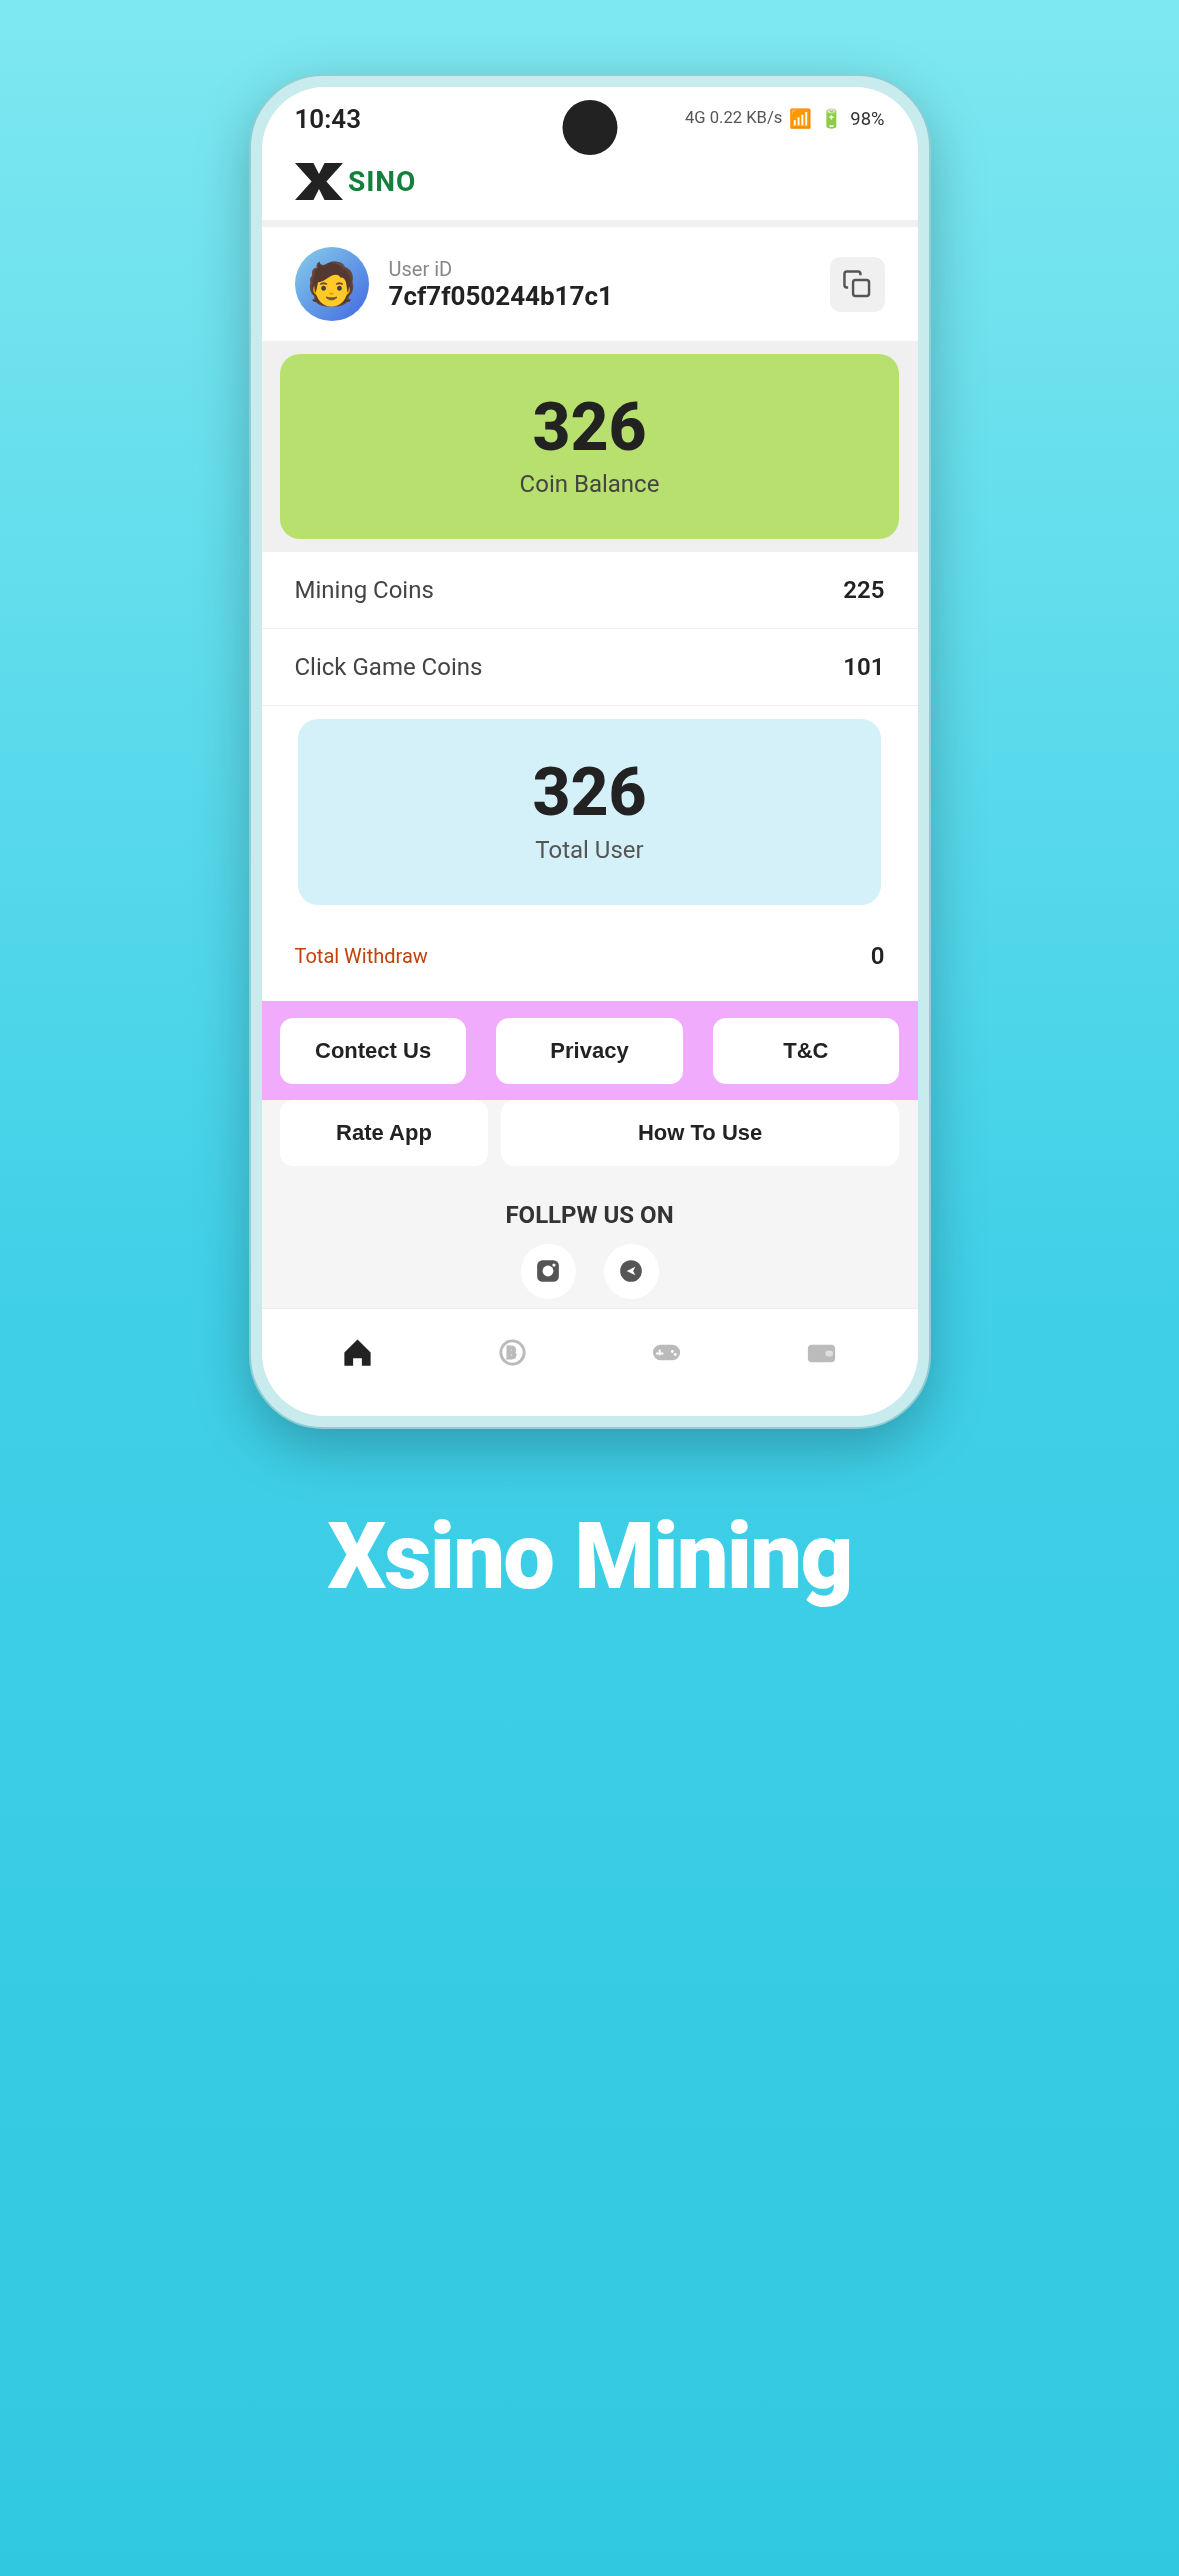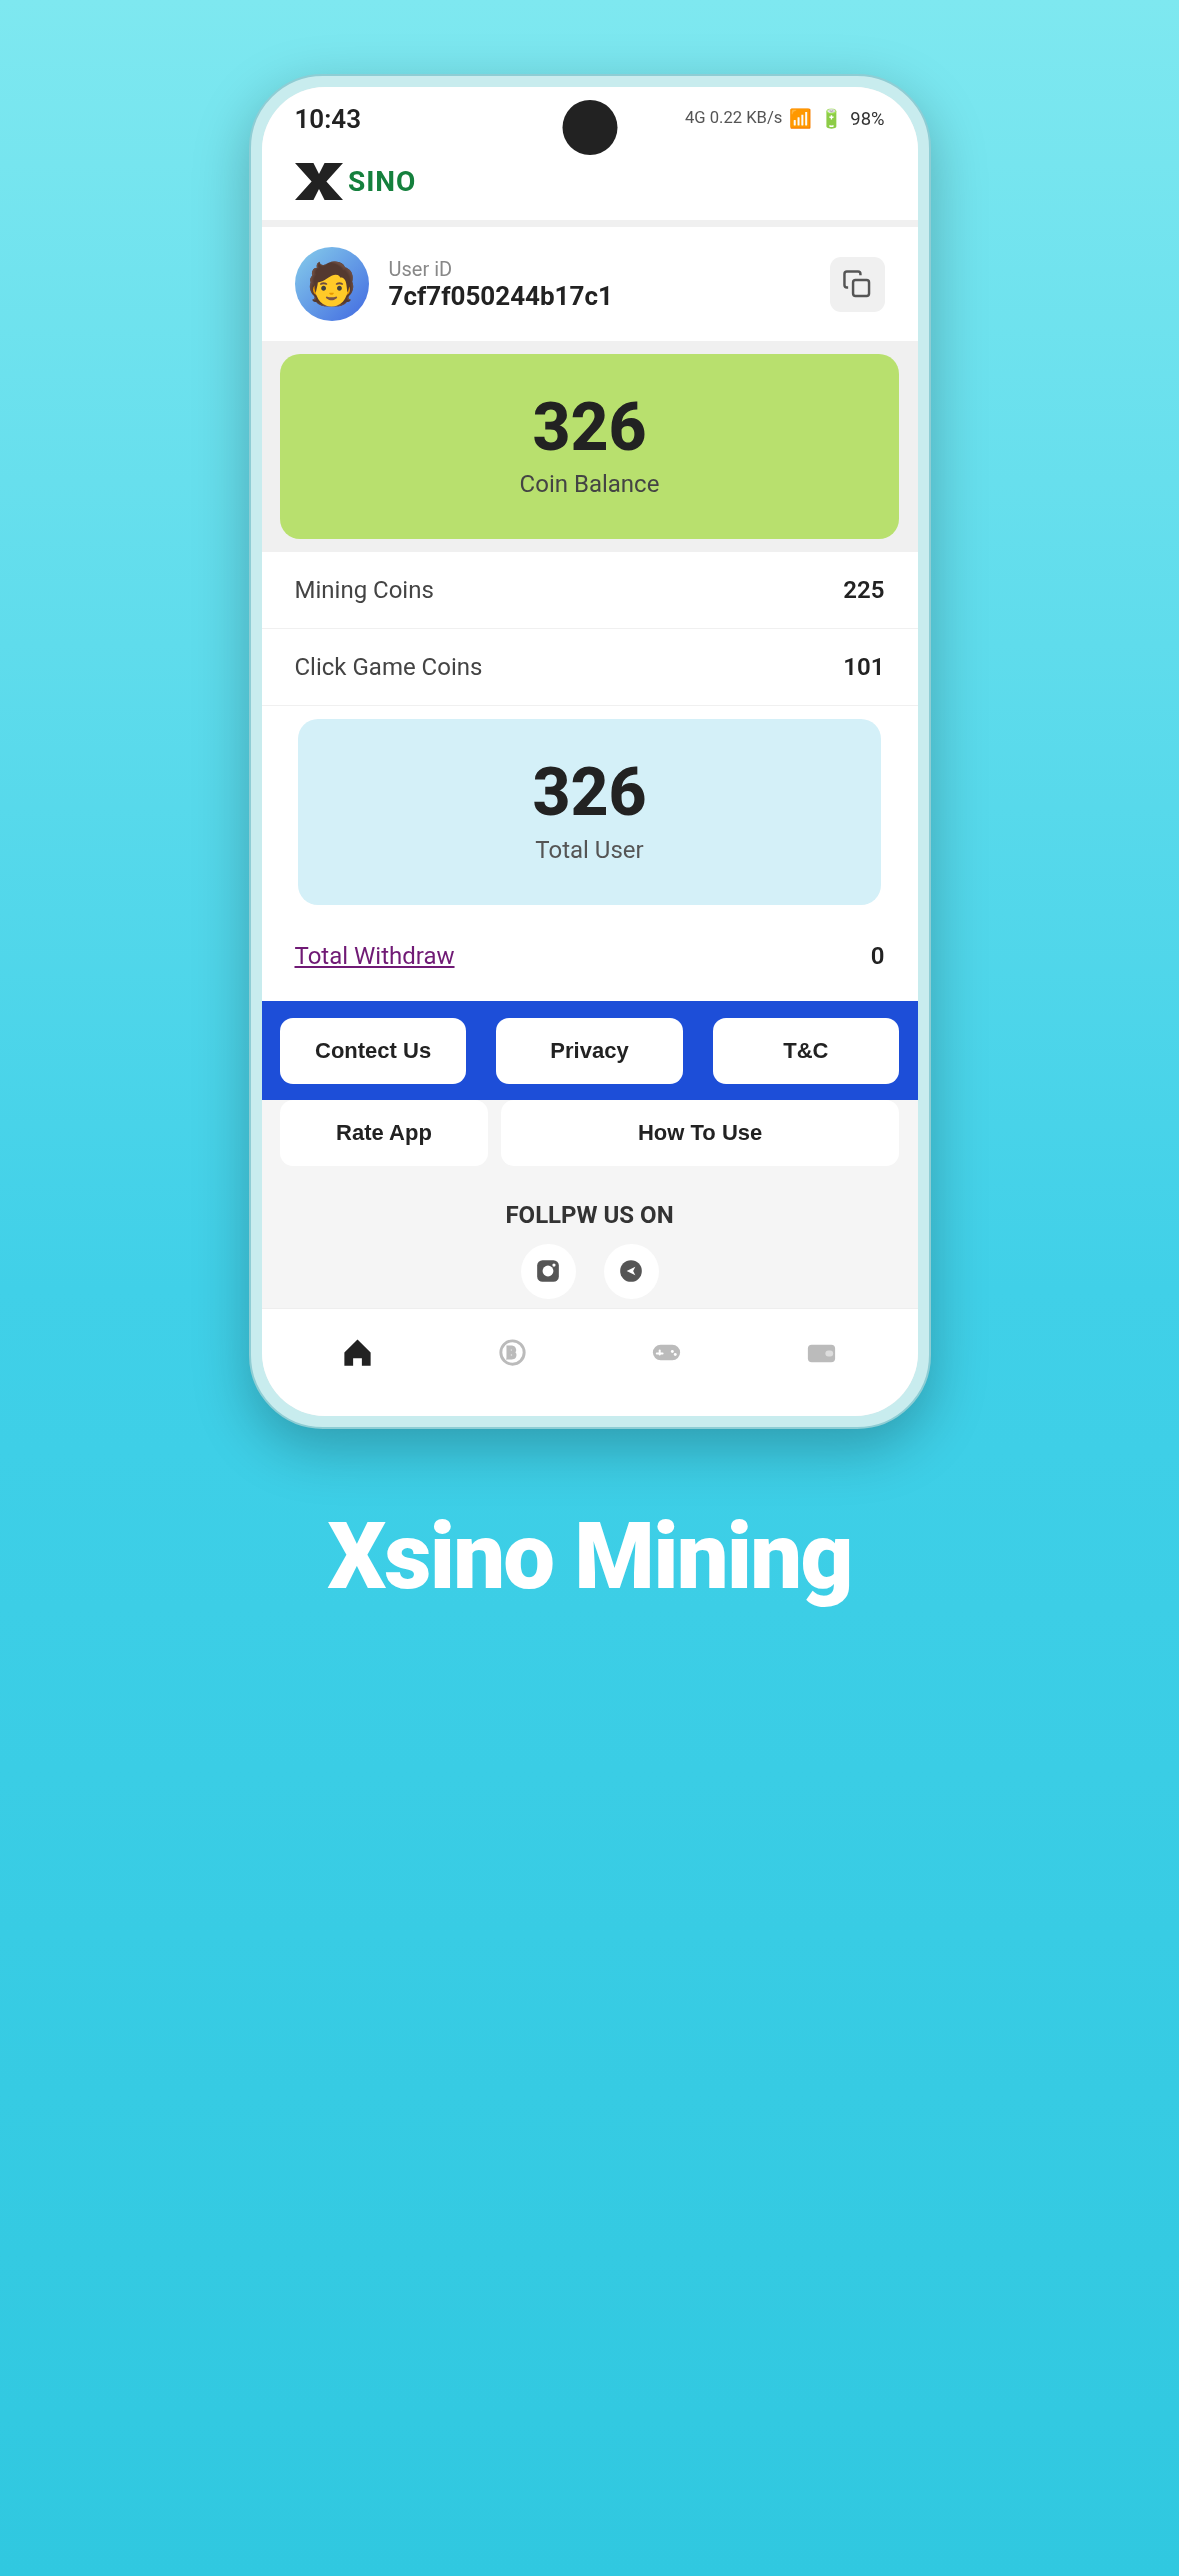--- a/index.html
+++ b/index.html
@@ -230,37 +230,36 @@
     
     .withdraw-row {
       display: flex;
       justify-content: space-between;
       align-items: center;
       padding: 24px 33px;
       background: white;
     }
 
     .withdraw-label {
-      font-size: 24px;
-      color: #701a75;
-      text-decoration: underline;
+      font-size: 20px;
+      color: #c2410c;
     }
 
     .withdraw-value {
       font-size: 24px;
       font-weight: 600;
       color: #222;
     }
 
     
     .action-buttons-row {
       display: flex;
       gap: 30px;
       padding: 16.6px 18.4px;
-      background: #1d4ed8;
+      background: #f0abfc;
     }
 
     .action-btn {
       flex: 1;
       background: white;
       border: none;
       border-radius: 13px;
       padding: 20px 9.2px;
       font-size: 22px;
       font-weight: 700;

